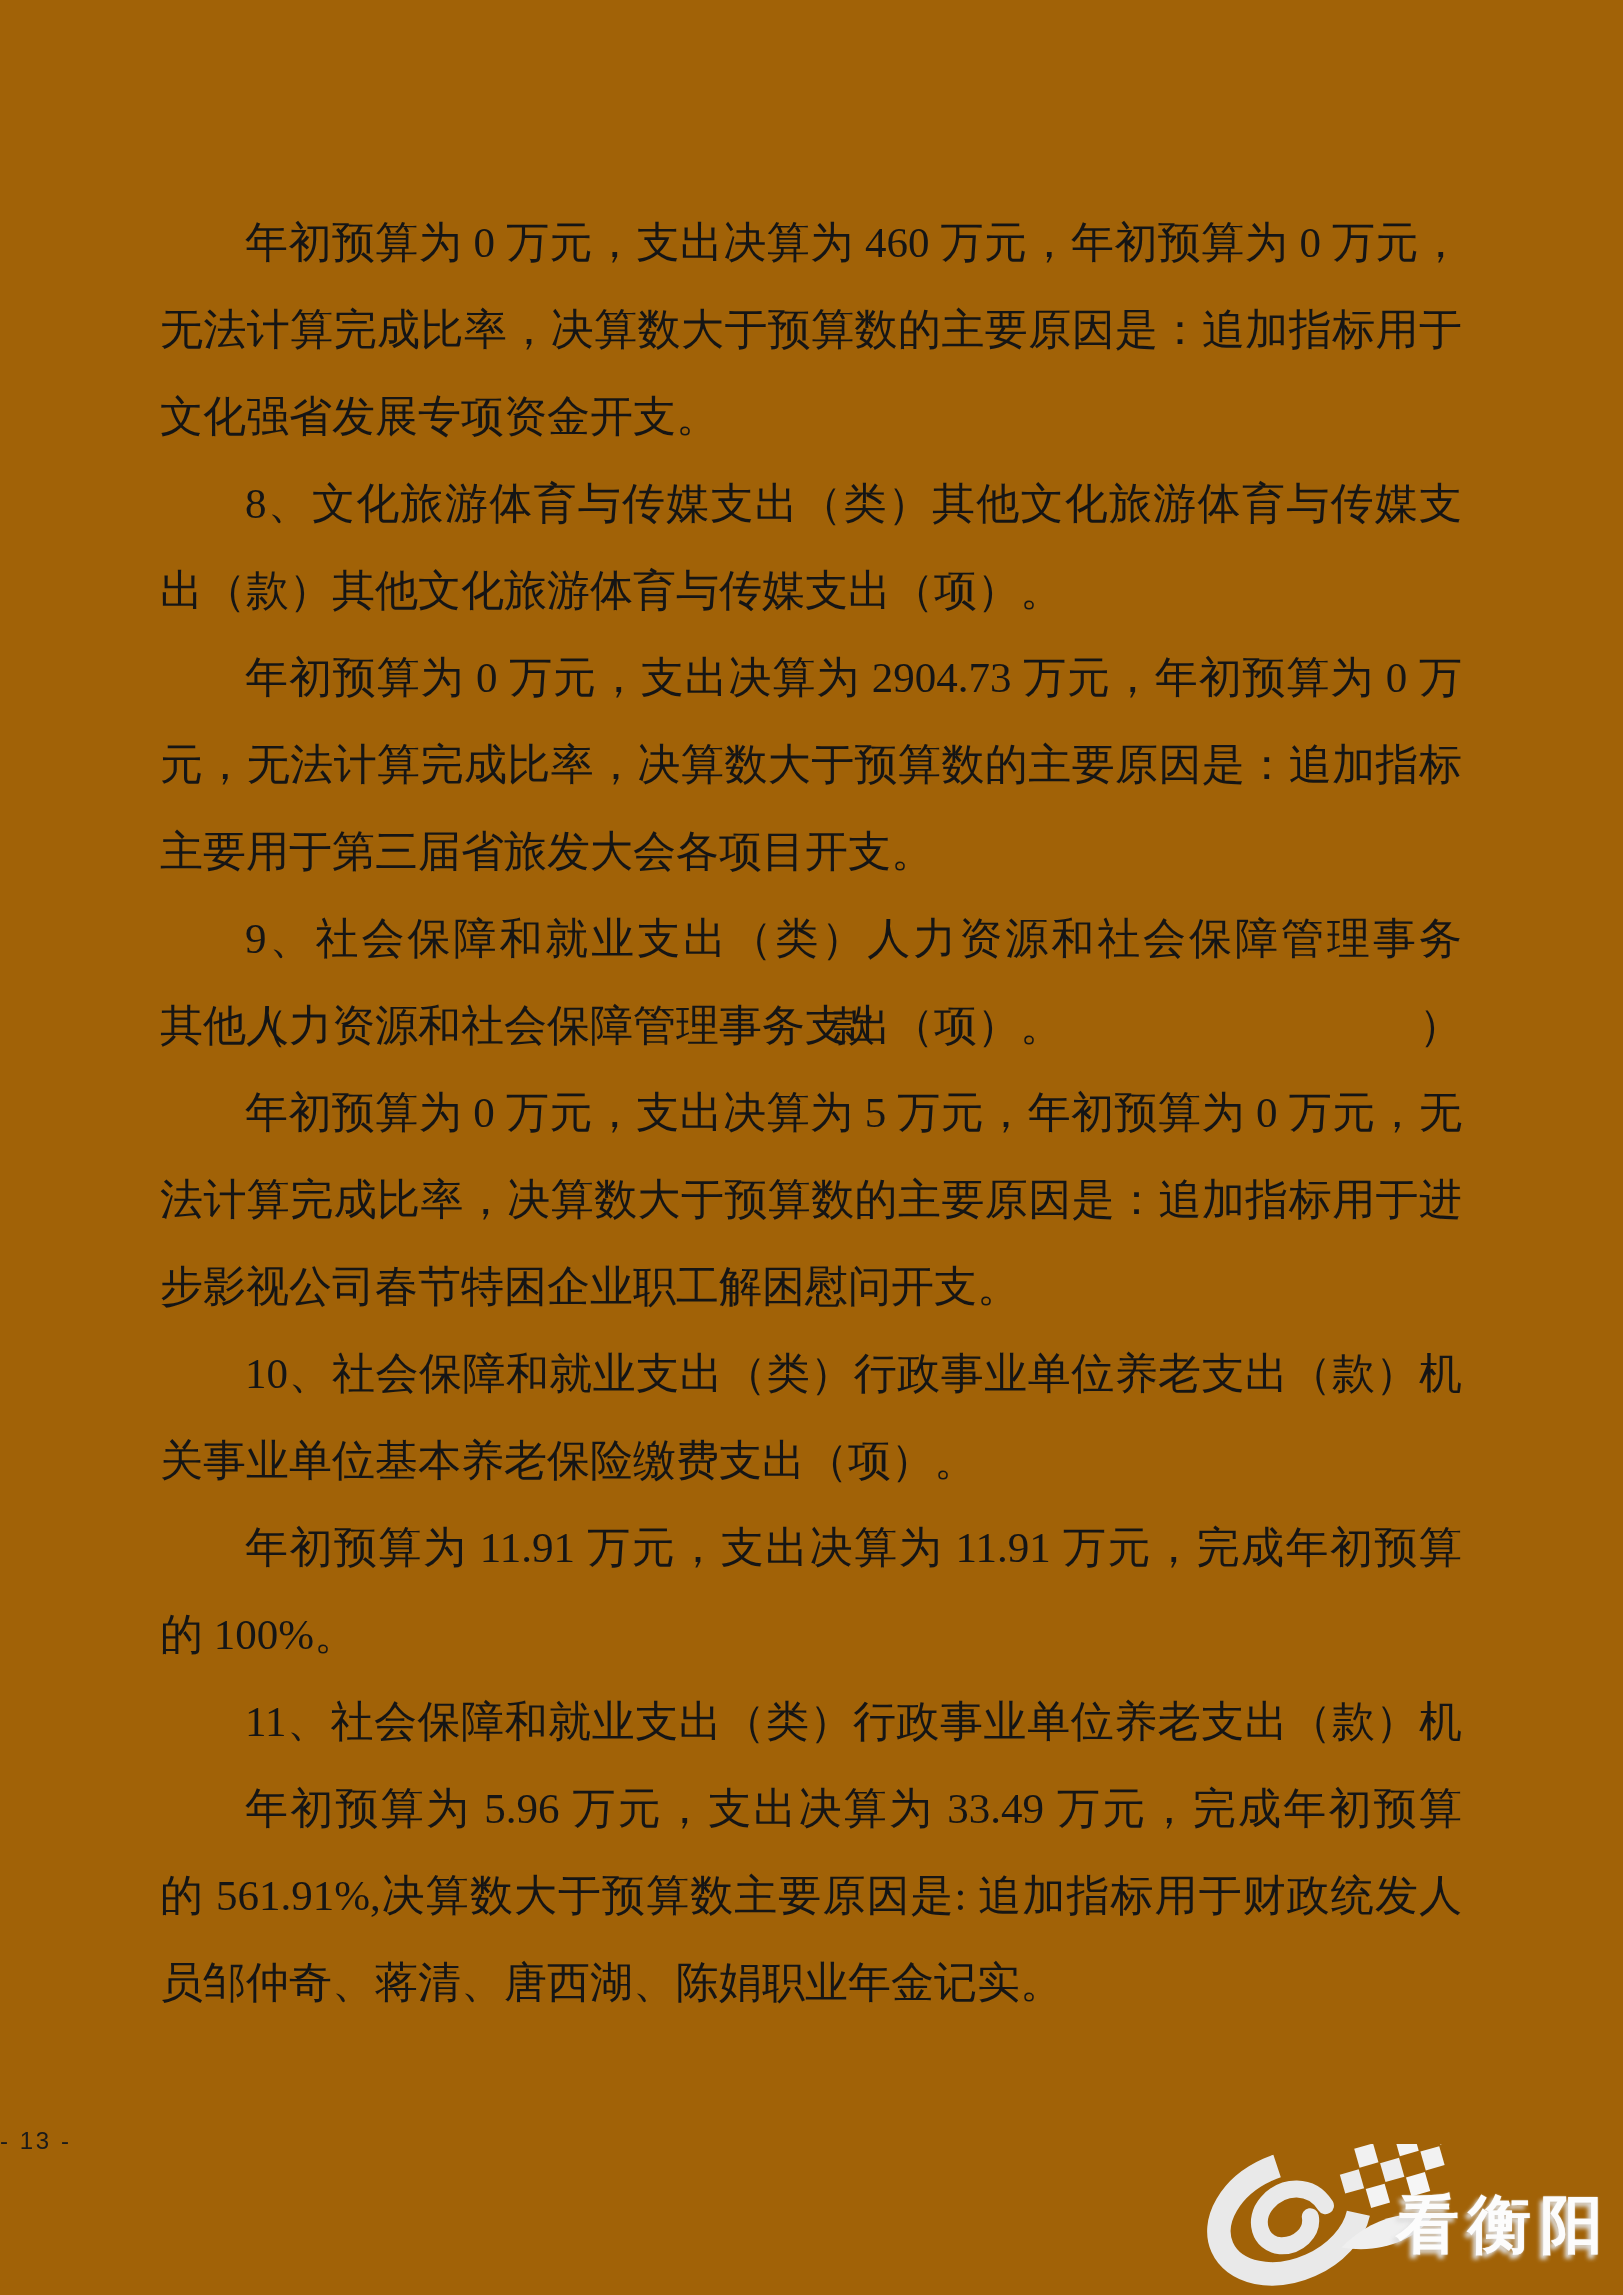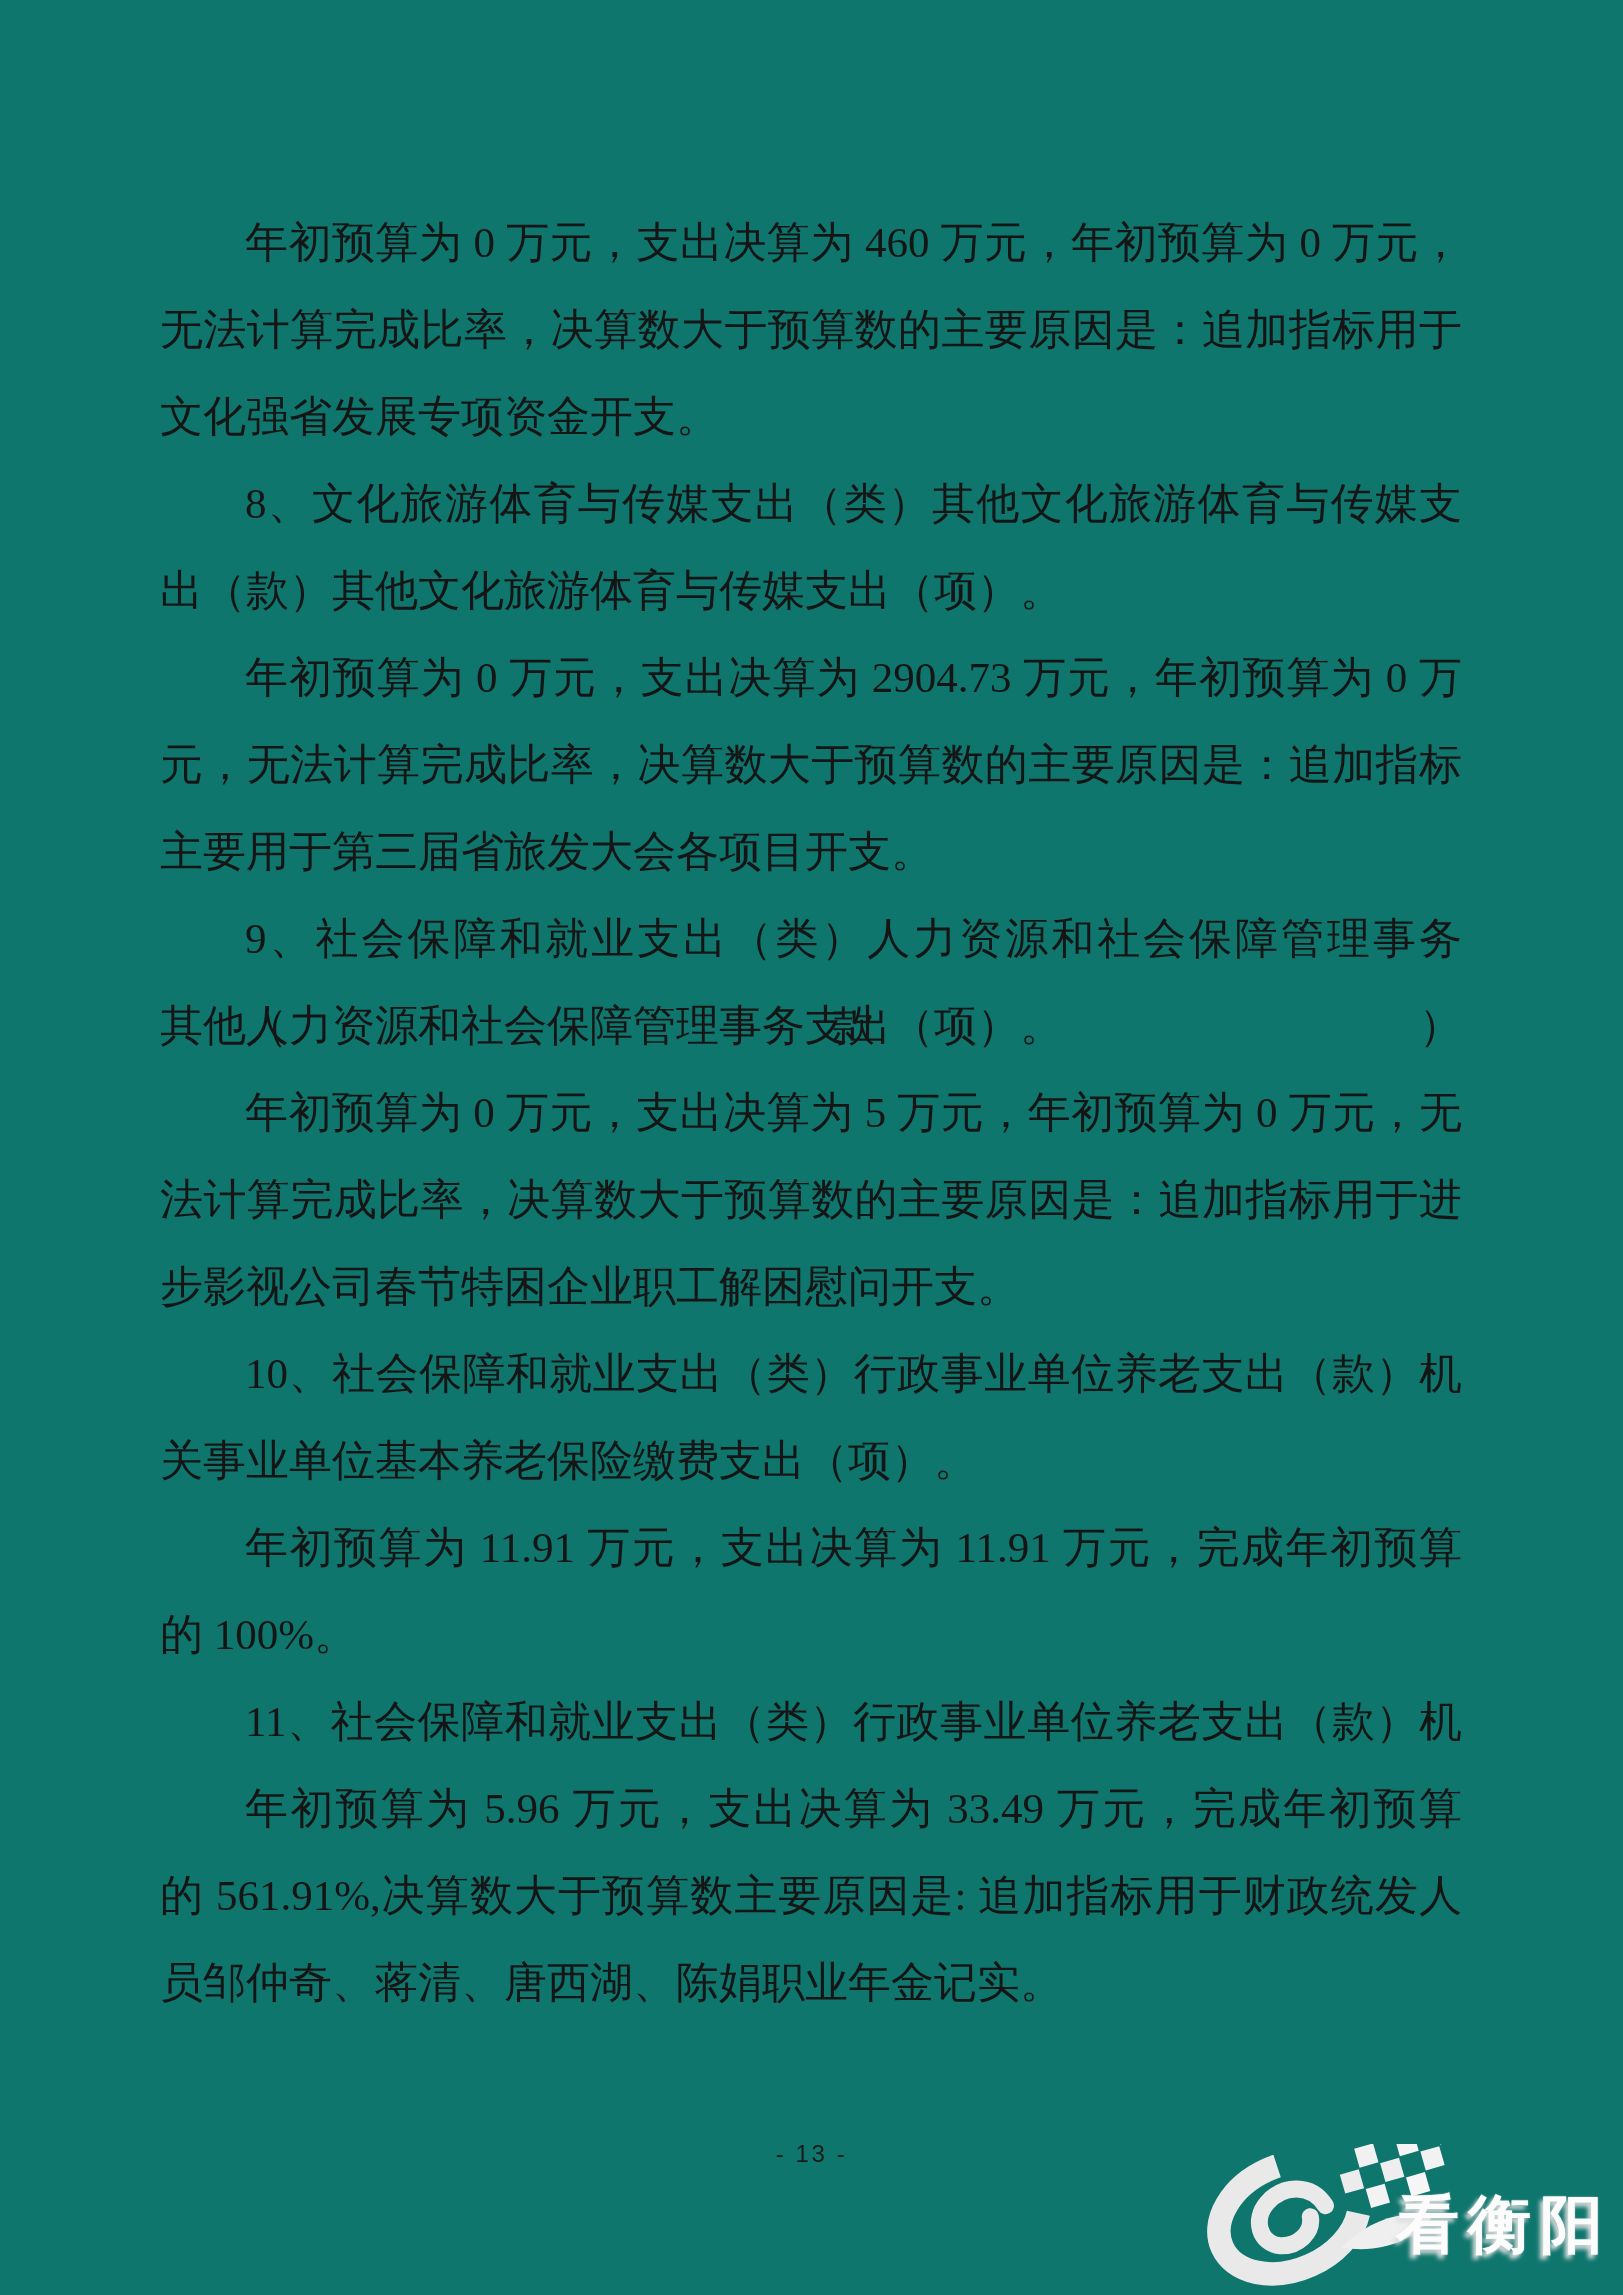--- a/index.html
+++ b/index.html
@@ -1,20 +1,20 @@
 <!DOCTYPE html>
 <html lang="zh" style="font-size:10.5px"><head>
 <meta charset="utf-8">
 <style>
   html,body{margin:0;padding:0;background:#ffffff;}
   .page{
     position:relative;
     width:1623px;
     height:2295px;
-    background:#0f766e;
+    background:#a16207;
     overflow:hidden;
     font-family:"Liberation Serif","DejaVu Serif",serif;
     color:#151515;
   }
   .text-block{
     position:absolute;
     left:160px;
     top:199px;
     width:1302px;
   }
@@ -27,26 +27,25 @@
     box-sizing:border-box;
     white-space:pre-wrap;
   }
   .line.fill{ text-align-last:justify; }
   .line.indent{ padding-left:85px; }
   .footer{
     position:absolute;
     left:0;
     top:2127px;
     width:100%;
-    text-align:center;
+    text-align:left;
     font-family:"Liberation Sans","DejaVu Sans",sans-serif;
     font-size:24px;
     letter-spacing:2.6px;
     color:#1a1a1a;
-    margin-top:13px;
   }
   
   .watermark{
     position:absolute;
     right:0;
     bottom:8px;
     width:432px;
     height:143px;
     pointer-events:none;
   }

